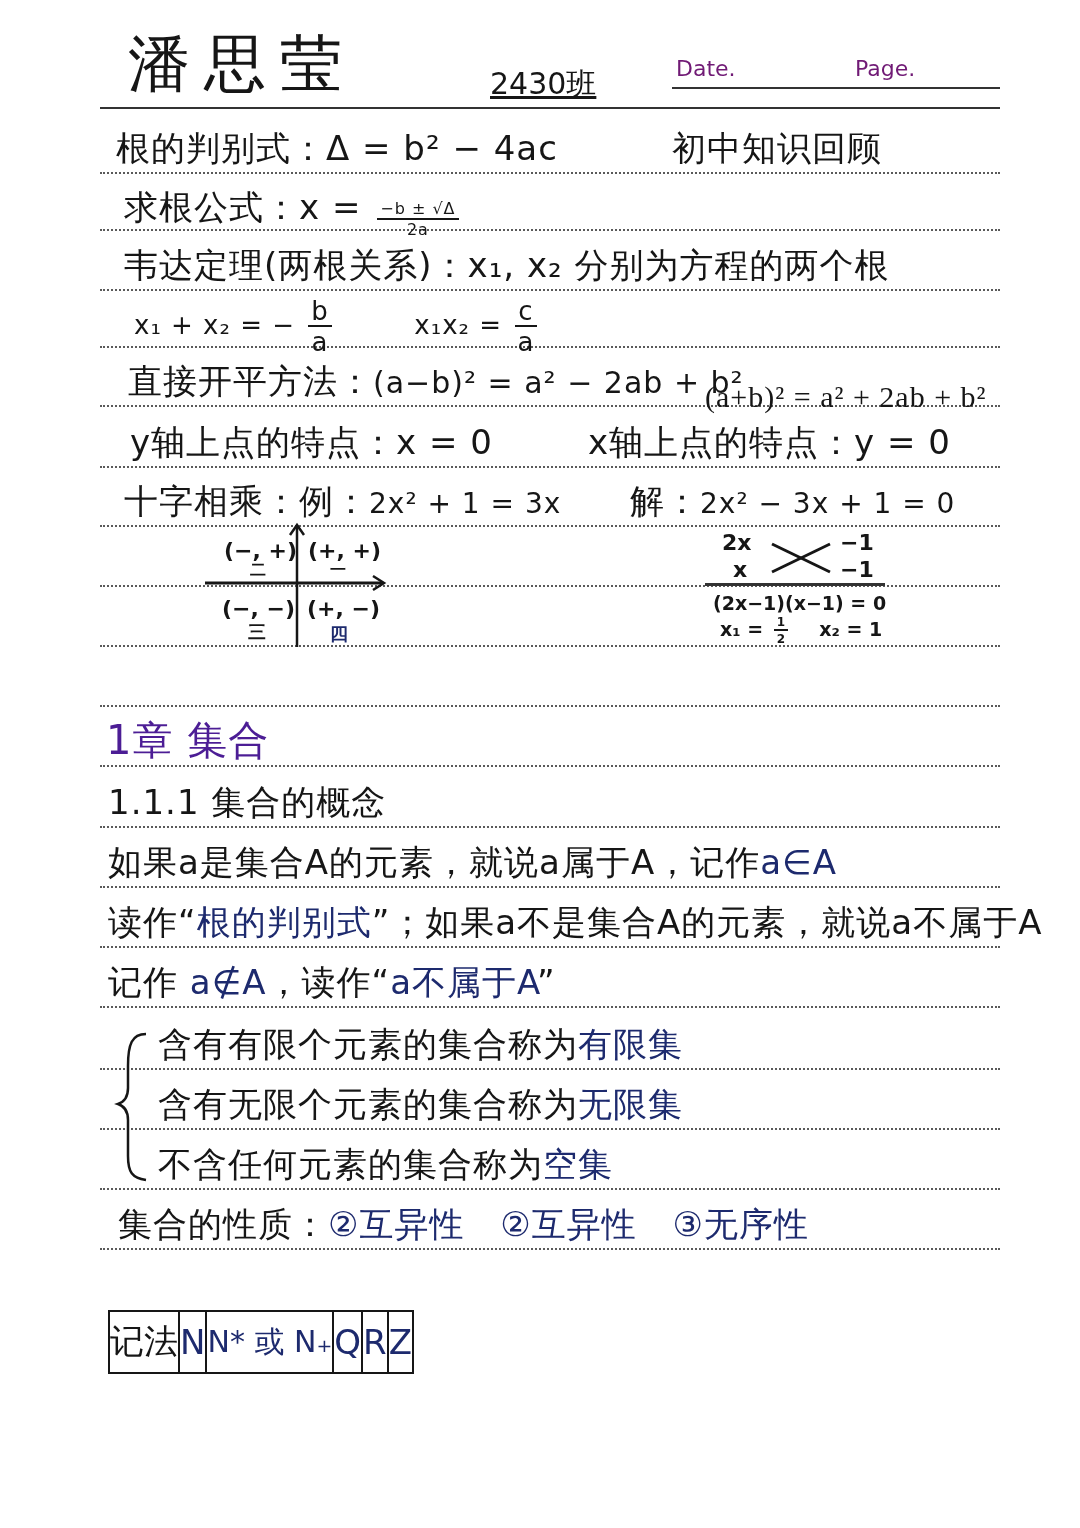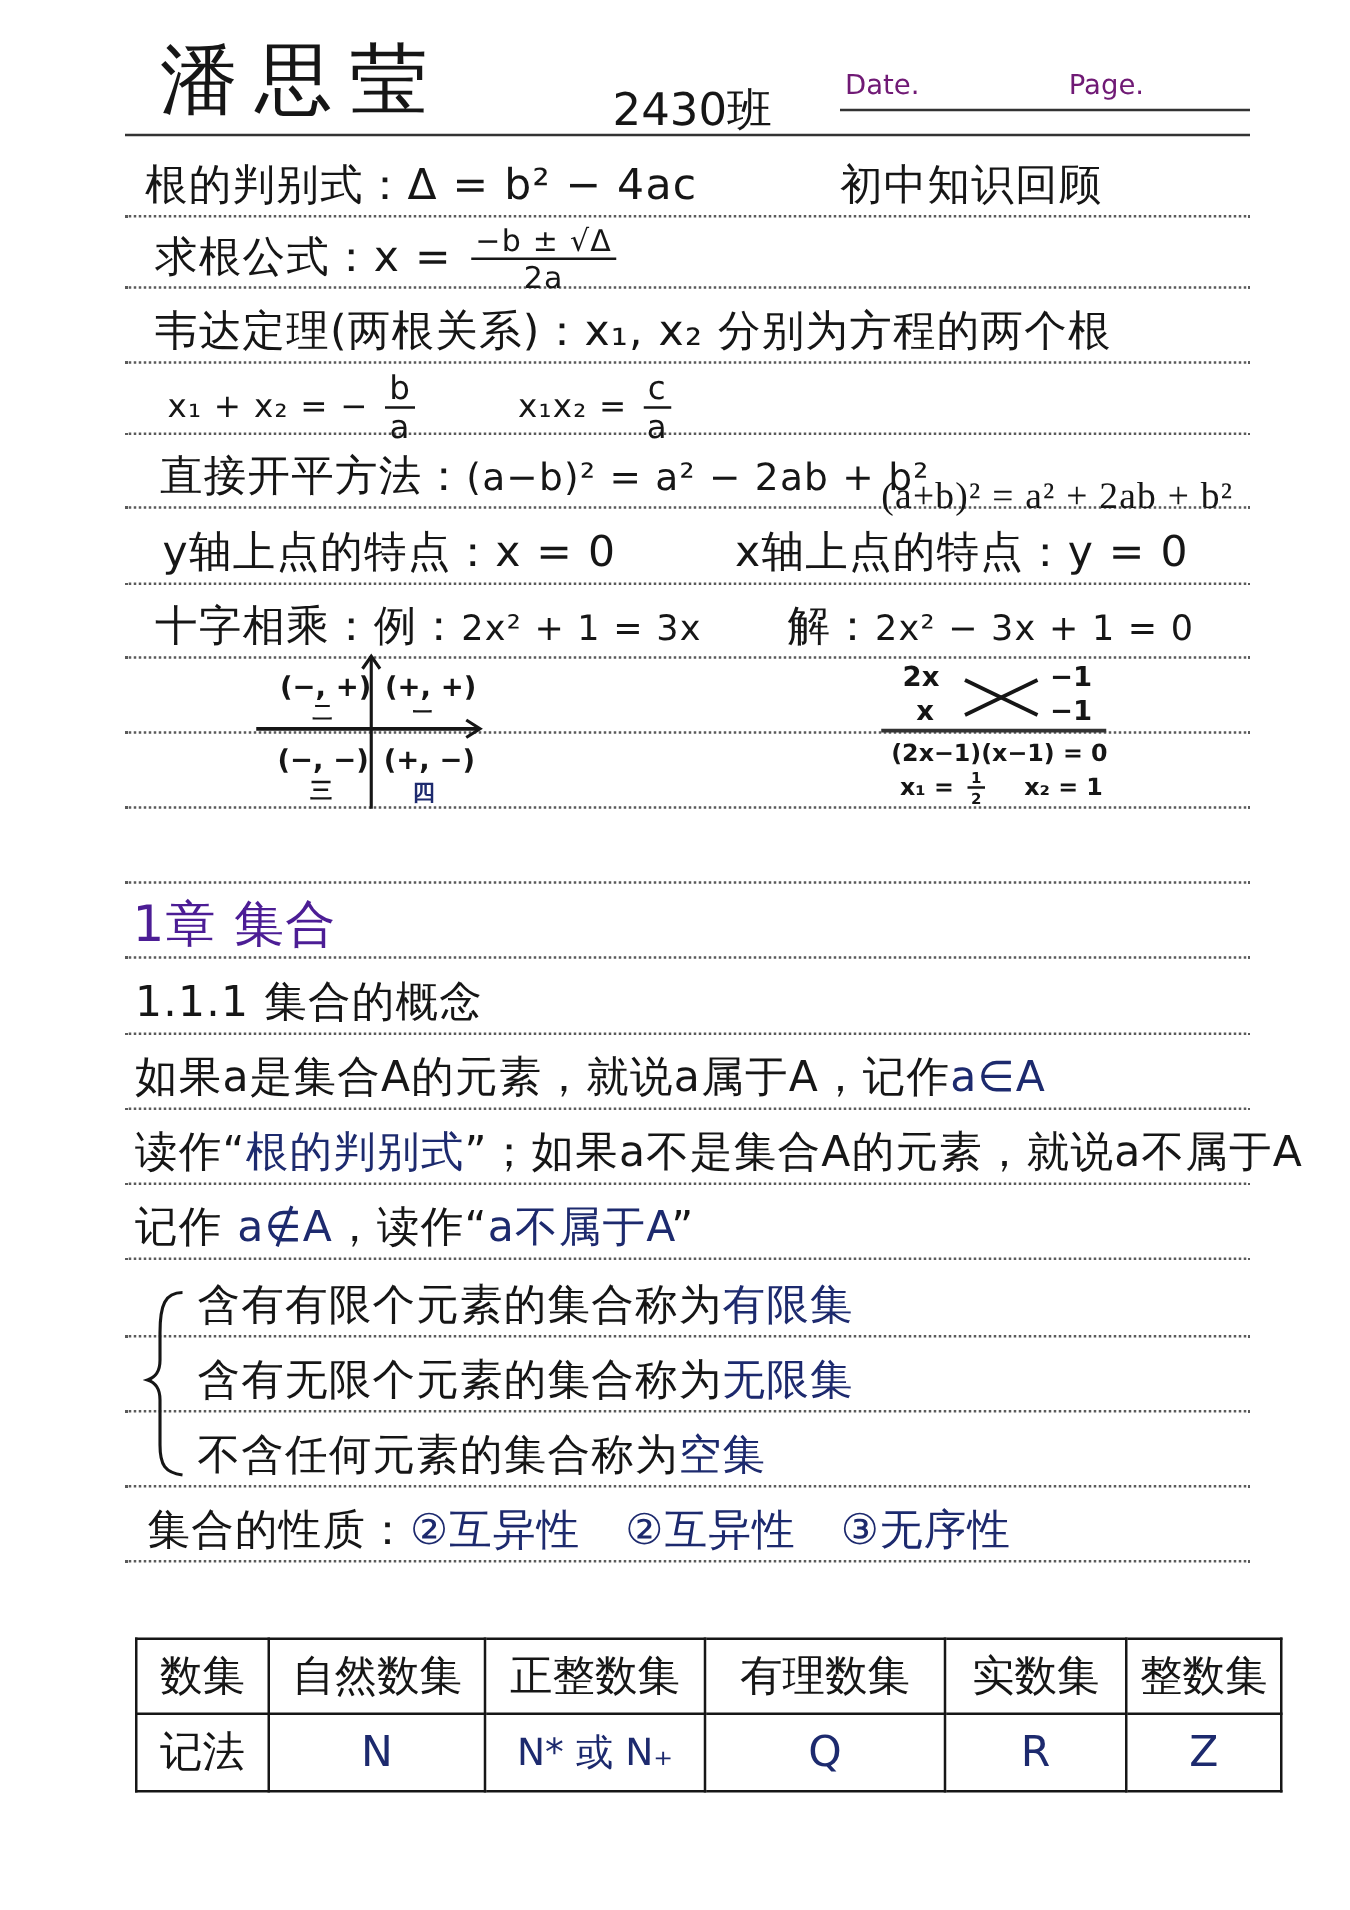--- a/index.html
+++ b/index.html
@@ -8,21 +8,21 @@
     background:#ffffff; color:#161616;
     font-family:"DejaVu Sans", "Liberation Sans", sans-serif;
   }
   .abs { position:absolute; }
   .dotline { position:absolute; left:100px; width:900px; height:0; border-top:2px dotted #5a5a5a; }
   .solidline { position:absolute; height:0; border-top:2px solid #333; }
   .row { position:absolute; height:48px; line-height:48px; font-size:34px; white-space:nowrap; letter-spacing:1px; }
   .blue { color:#1d2a6e; }
   .red { color:#4c1d95; }
   .name { font-size:62px; letter-spacing:14px; font-family:"DejaVu Serif", serif; }
-  .cls { font-size:36px; }
+  .cls { font-size:30px;text-decoration:underline; }
   .meta { font-size:22px; color:#701a75; }
   .frac { display:inline-flex; flex-direction:column; align-items:center; vertical-align:middle; line-height:1; margin:0 4px; }
   .frac .num { border-bottom:2px solid #161616; padding:0 3px 1px 3px; }
   .frac .den { padding-top:2px; }
   .small { font-size:22px; font-weight:bold; white-space:nowrap; }
   .tbl { position:absolute; left:108px; top:1310px; border-collapse:collapse; border:2.5px solid #161616; }
   .tbl td { border:2px solid #161616; text-align:center; font-size:34px; padding:0; }
   .tbl tr.h td { height:58px; }
   .tbl tr.v td { height:60px; }
 </style>
@@ -56,21 +56,21 @@
 <div class="dotline" style="top:1188px"></div>
 <div class="dotline" style="top:1248px"></div>
 
 <div class="row" style="left:116px;top:124px;">
   <span>根的判别式：</span><span>Δ = b² − 4ac</span>
 </div>
 <div class="row" style="left:672px;top:124px;">初中知识回顾</div>
 
 <div class="row" style="left:124px;top:181px;">
   <span>求根公式：</span><span>x =</span>
-  <span class="frac" style="font-size:24px;">
+  <span class="frac" style="font-size:16px;margin-top:20px;">
     <span class="num">−b ± √Δ</span>
     <span class="den">2a</span>
   </span>
 </div>
 
 <div class="row" style="left:124px;top:241px;">
   <span>韦达定理(两根关系)：</span><span>x₁, x₂ 分别为方程的两个根</span>
 </div>
 
 <div class="row" style="left:134px;top:298px;font-size:26px;">
@@ -164,28 +164,20 @@
 </div>
 
 <div class="row" style="left:118px;top:1200px;">
   <span>集合的性质：</span><span class="blue">②互异性</span>
   <span style="display:inline-block;width:24px;"></span><span class="blue">②互异性</span>
   <span style="display:inline-block;width:24px;"></span><span class="blue">③无序性</span>
 </div>
 
 <table class="tbl">
   <tbody>
-      <tr class="h">
-    <td style="width:104px">数集</td>
-    <td style="width:171px">自然数集</td>
-    <td style="width:174px">正整数集</td>
-    <td style="width:190px">有理数集</td>
-    <td style="width:143px">实数集</td>
-    <td style="width:122px">整数集</td>
-  </tr>
   <tr class="v">
     <td>记法</td>
     <td class="blue">N</td>
     <td class="blue" style="font-size:30px;">N* 或 N₊</td>
     <td class="blue">Q</td>
     <td class="blue">R</td>
     <td class="blue">Z</td>
   </tr>
 </tbody>
   </table>

